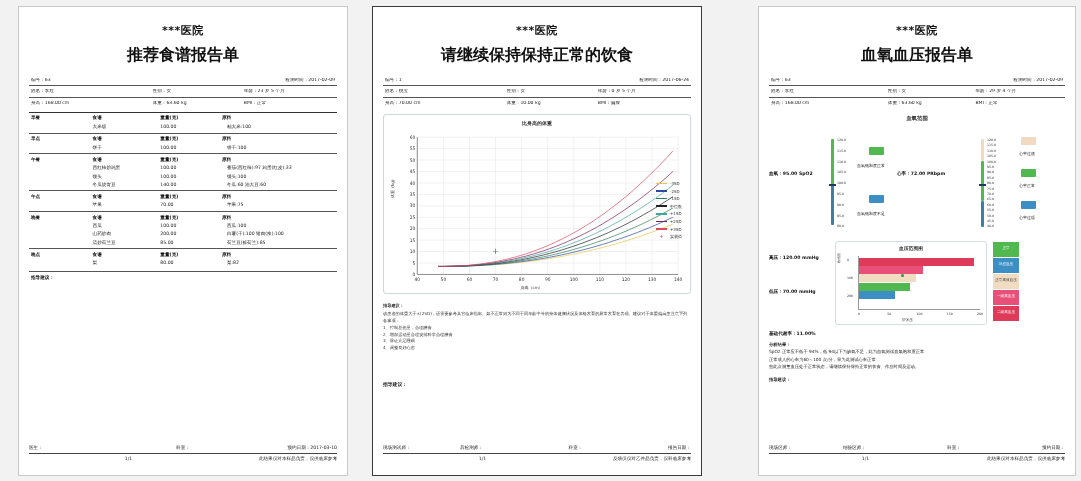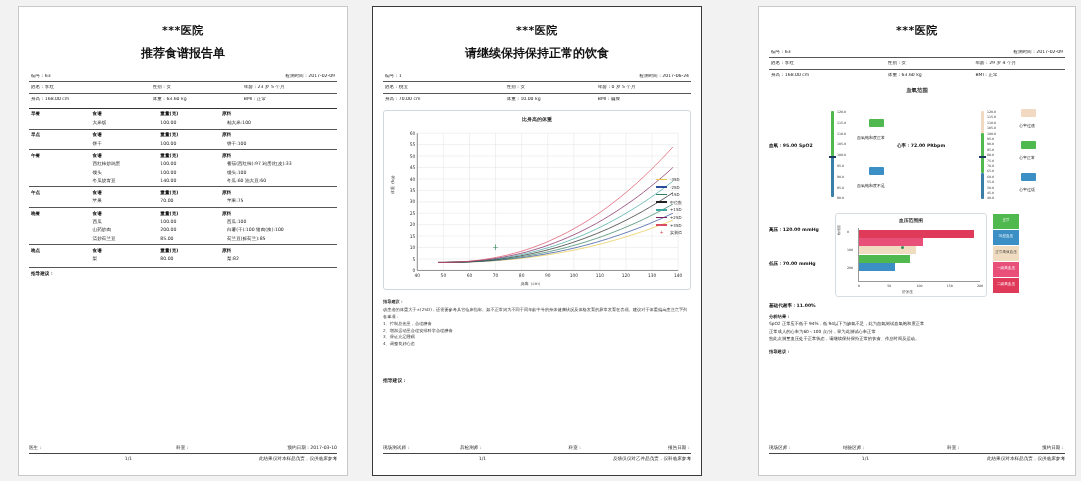--- a/index.html
+++ b/index.html
@@ -12,21 +12,21 @@
     position:absolute;background:#fff;border:1px solid #c9c9c9;
     box-sizing:border-box;overflow:hidden;
   }
   #page1{left:18px;top:6px;width:330px;height:470px;}
   #page2{left:372px;top:6px;width:330px;height:470px;border:1px solid #3a3a3a;}
   #page3{left:758px;top:6px;width:318px;height:470px;}
 
   .inner{position:absolute;left:0;right:0;top:0;bottom:0;padding:8px 10px;box-sizing:border-box;}
 
   .hosp{text-align:center;font-size:11px;font-weight:bold;color:#111;letter-spacing:.5px;margin-top:8px;}
-  .rpt-title{text-align:center;font-size:12px;font-weight:bold;color:#111;margin-top:7px;}
+  .rpt-title{text-align:center;font-size:16px;font-weight:bold;color:#111;margin-top:7px;}
 
   .meta{margin-top:9px;font-size:4.6px;color:#222;line-height:1.05;}
   .meta .row{display:flex;padding:3px 2px 2.5px 2px;}
   .meta .row.bb{border-bottom:1px solid #555;}
   .meta .c{flex:1;white-space:nowrap;overflow:hidden;}
   .meta .c.w40{flex:0 0 40%;}
   .meta .c.w30{flex:0 0 30%;}
 
   
   .dtable{margin-top:4px;font-size:4.6px;color:#1a1a1a;}
@@ -396,20 +396,21 @@
         <div class="pg">1/1</div>
         <div class="note">反馈仅仅对乙件品负责，仅科临床参考</div>
       </div>
     </div>
   </div>
 </div>
 
 <div class="page" id="page3">
   <div class="inner">
     <div class="hosp">***医院</div>
+    <div class="rpt-title">血氧血压报告单</div>
 
     <div class="meta">
       <div class="row bb">
         <div class="c">编号：63</div>
         <div class="c" style="text-align:right">检测时间：2017-02-09</div>
       </div>
       <div class="row bb">
         <div class="c w40">姓名：李红</div>
         <div class="c w30">性别：女</div>
         <div class="c">年龄：29 岁 4 个月</div>

